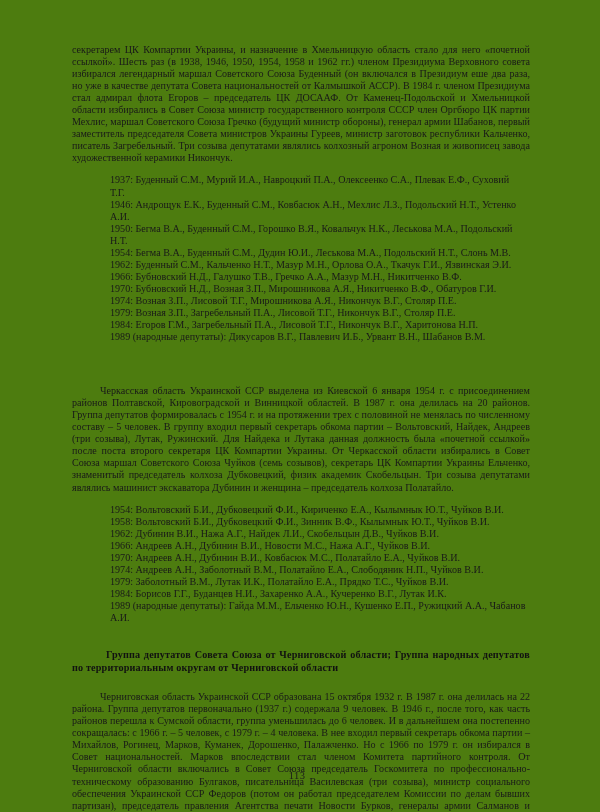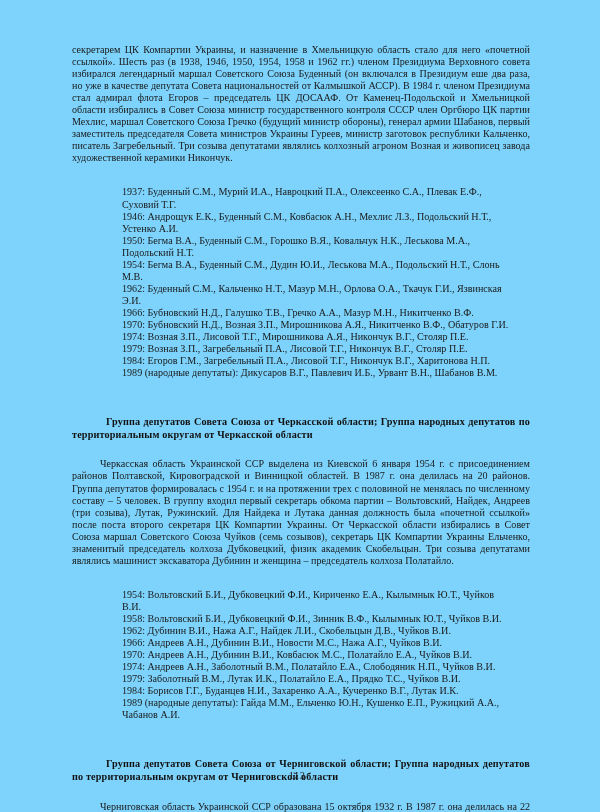--- a/index.html
+++ b/index.html
@@ -8,21 +8,21 @@
     background: #ffffff;
   }
   body {
     font-family: "Liberation Serif", "DejaVu Serif", serif;
     color: #1b1b1b;
   }
   .page {
     position: relative;
     width: 600px;
     height: 812px;
-    background: #7dd3fc;
+    background: #4d7c0f;
     overflow: hidden;
     box-sizing: border-box;
   }
   .content {
     position: absolute;
     left: 72px;
     top: 44px;
     width: 458px;
   }
   p.body-par {
@@ -32,21 +32,21 @@
     font-size: 10.1px;
     line-height: 12.05px;
     text-indent: 0;
     hyphens: manual;
     color: #191919;
   }
   p.body-par.indent {
     text-indent: 28px;
   }
   .deputy-list {
-    margin: 16px;
+    margin: 4px;
     padding: 0;
     list-style: none;
   }
   .deputy-list li {
     font-size: 10.1px;
     line-height: 12.05px;
     margin: 0;
     padding: 0 0 0 34px;
     text-indent: -0px;
     color: #191919;
@@ -98,21 +98,20 @@
       <li><span class="yr">1966:</span> <span>Бубновский Н.Д., Галушко Т.В., Гречко А.А., Мазур М.Н., Никитченко В.Ф.</span></li>
       <li><span class="yr">1970:</span> <span>Бубновский Н.Д., Возная З.П., Мирошникова А.Я., Никитченко В.Ф., Обатуров Г.И.</span></li>
       <li><span class="yr">1974:</span> <span>Возная З.П., Лисовой Т.Г., Мирошникова А.Я., Никончук В.Г., Столяр П.Е.</span></li>
       <li><span class="yr">1979:</span> <span>Возная З.П., Загребельный П.А., Лисовой Т.Г., Никончук В.Г., Столяр П.Е.</span></li>
       <li><span class="yr">1984:</span> <span>Егоров Г.М., Загребельный П.А., Лисовой Т.Г., Никончук В.Г., Харитонова Н.П.</span></li>
       <li><span class="yr">1989 (народные депутаты):</span> <span>Дикусаров В.Г., Павлевич И.Б., Урвант В.Н., Шабанов В.М.</span></li>
     </ul>
 
     <div class="gap-xl"></div>
 
-    <p class="group-heading">Группа депутатов Совета Союза от Черкасской области; Группа народных депутатов по территориальным округам от Черкасской области</p>
 
     <div class="gap-lg"></div>
 
     <p class="body-par indent">Черкасская область Украинской ССР выделена из Киевской 6 января 1954 г. с присоединением районов Полтавской, Кировоградской и Винницкой областей. В 1987 г. она делилась на 20 районов. Группа депутатов формировалась с 1954 г. и на протяжении трех с половиной не менялась по численному составу – 5 человек. В группу входил первый секретарь обкома партии – Вольтовский, Найдек, Андреев (три созыва), Лутак, Ружинский. Для Найдека и Лутака данная должность была «почетной ссылкой» после поста второго секретаря ЦК Компартии Украины. От Черкасской области избирались в Совет Союза маршал Советского Союза Чуйков (семь созывов), секретарь ЦК Компартии Украины Ельченко, знаменитый председатель колхоза Дубковецкий, физик академик Скобельцын. Три созыва депутатами являлись машинист экскаватора Дубинин и женщина – председатель колхоза Полатайло.</p>
 
     <div class="gap-sm"></div>
 
     <ul class="deputy-list">
       <li><span class="yr">1954:</span> <span>Вольтовский Б.И., Дубковецкий Ф.И., Кириченко Е.А., Кылымнык Ю.Т., Чуйков В.И.</span></li>
       <li><span class="yr">1958:</span> <span>Вольтовский Б.И., Дубковецкий Ф.И., Зинник В.Ф., Кылымнык Ю.Т., Чуйков В.И.</span></li>

